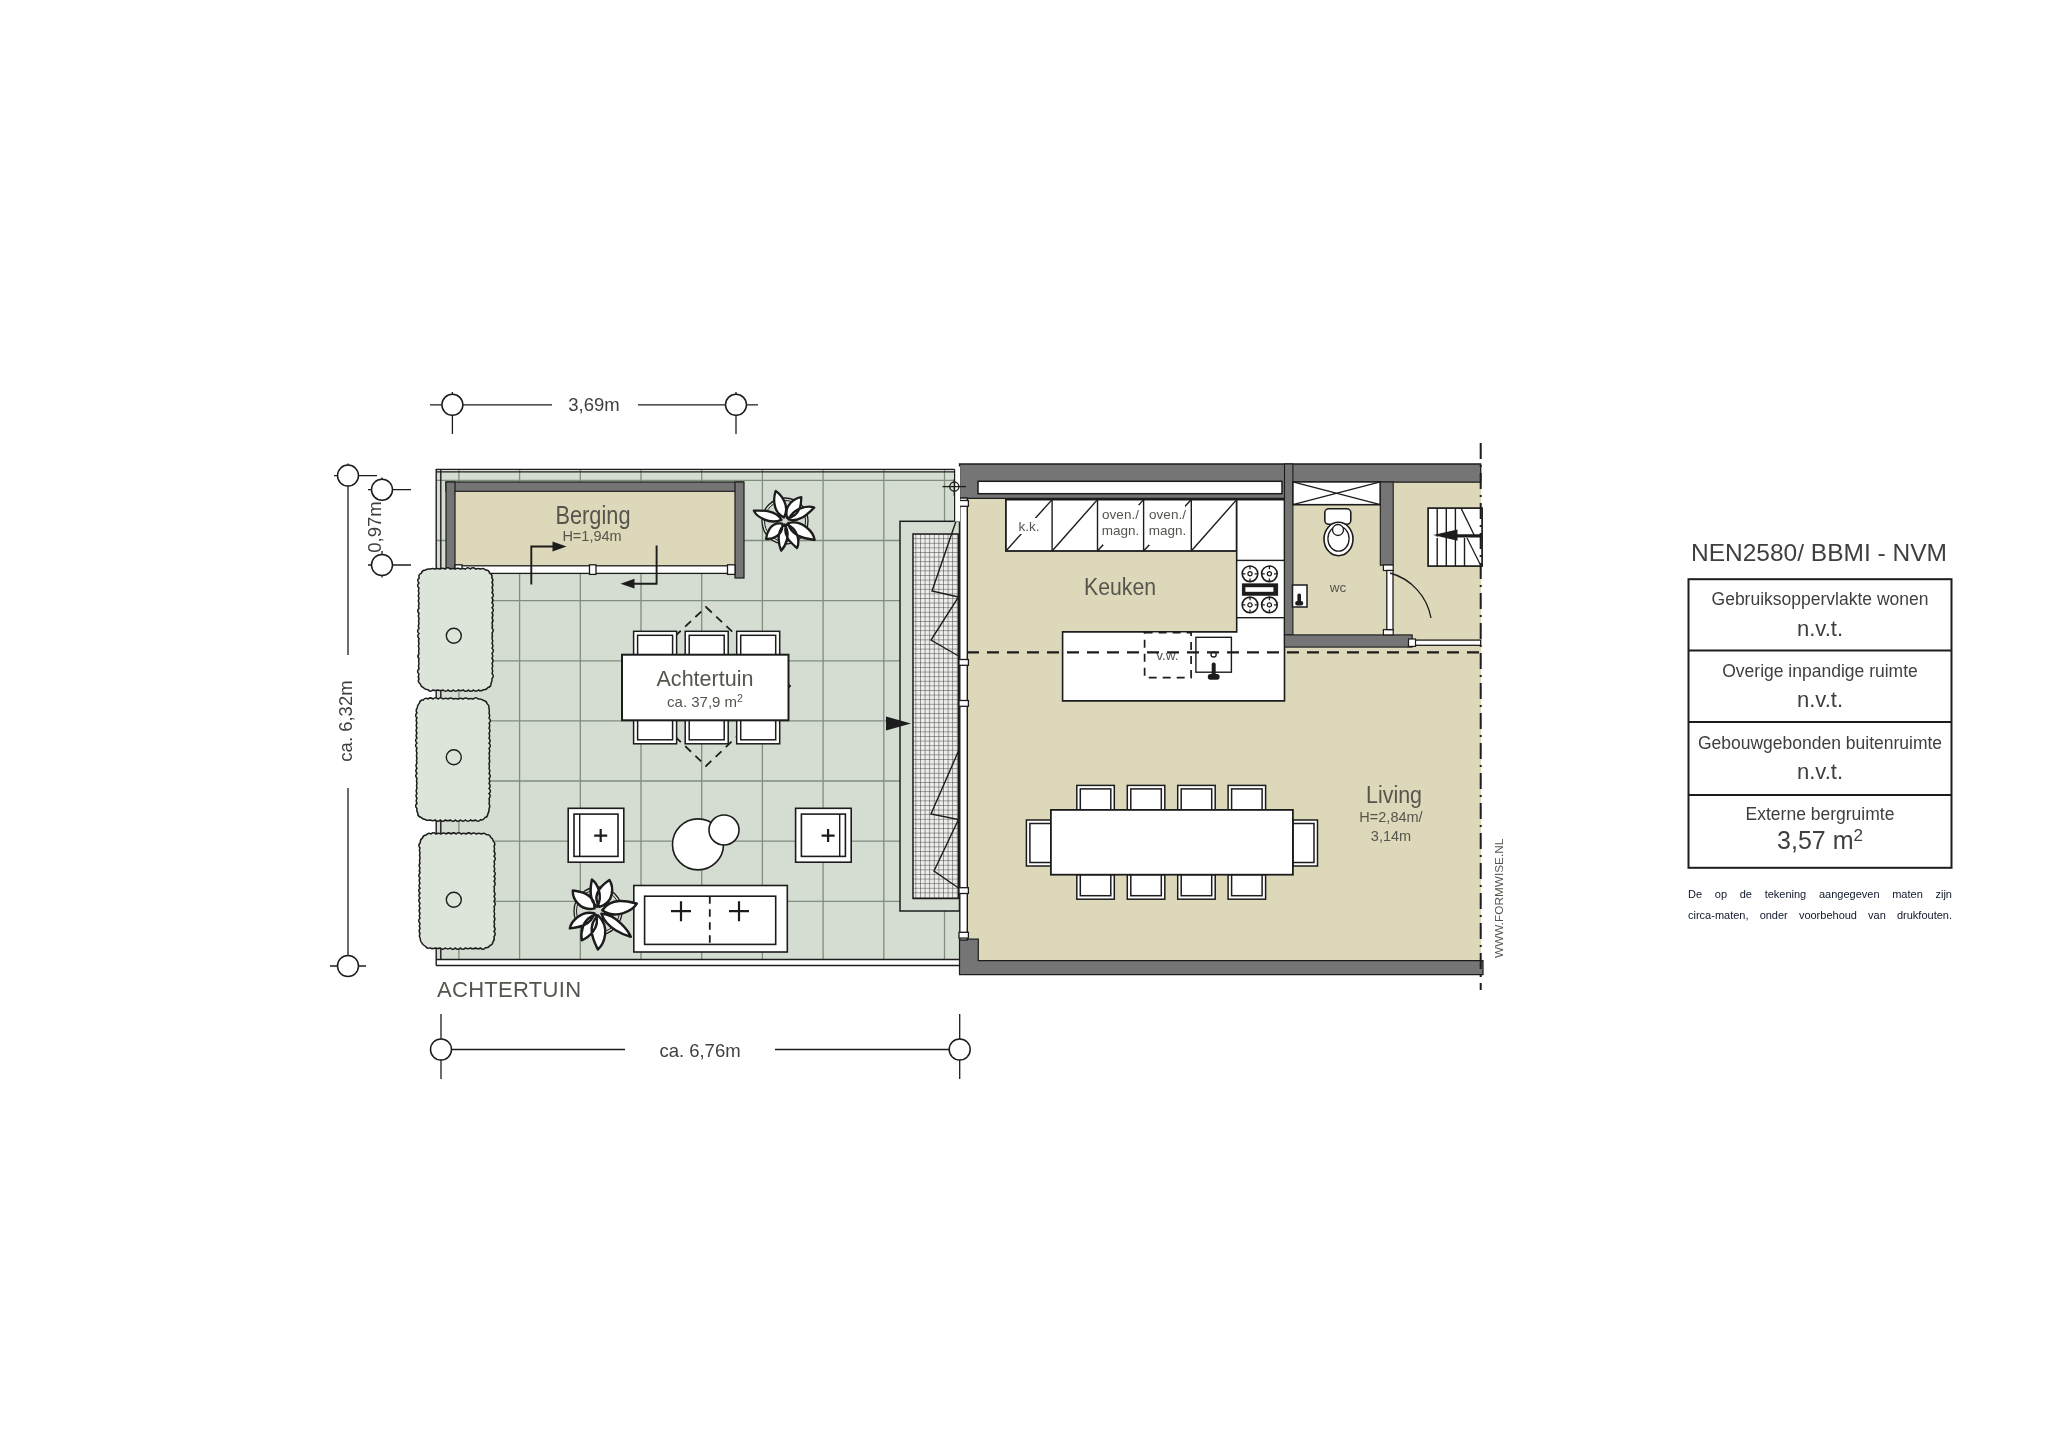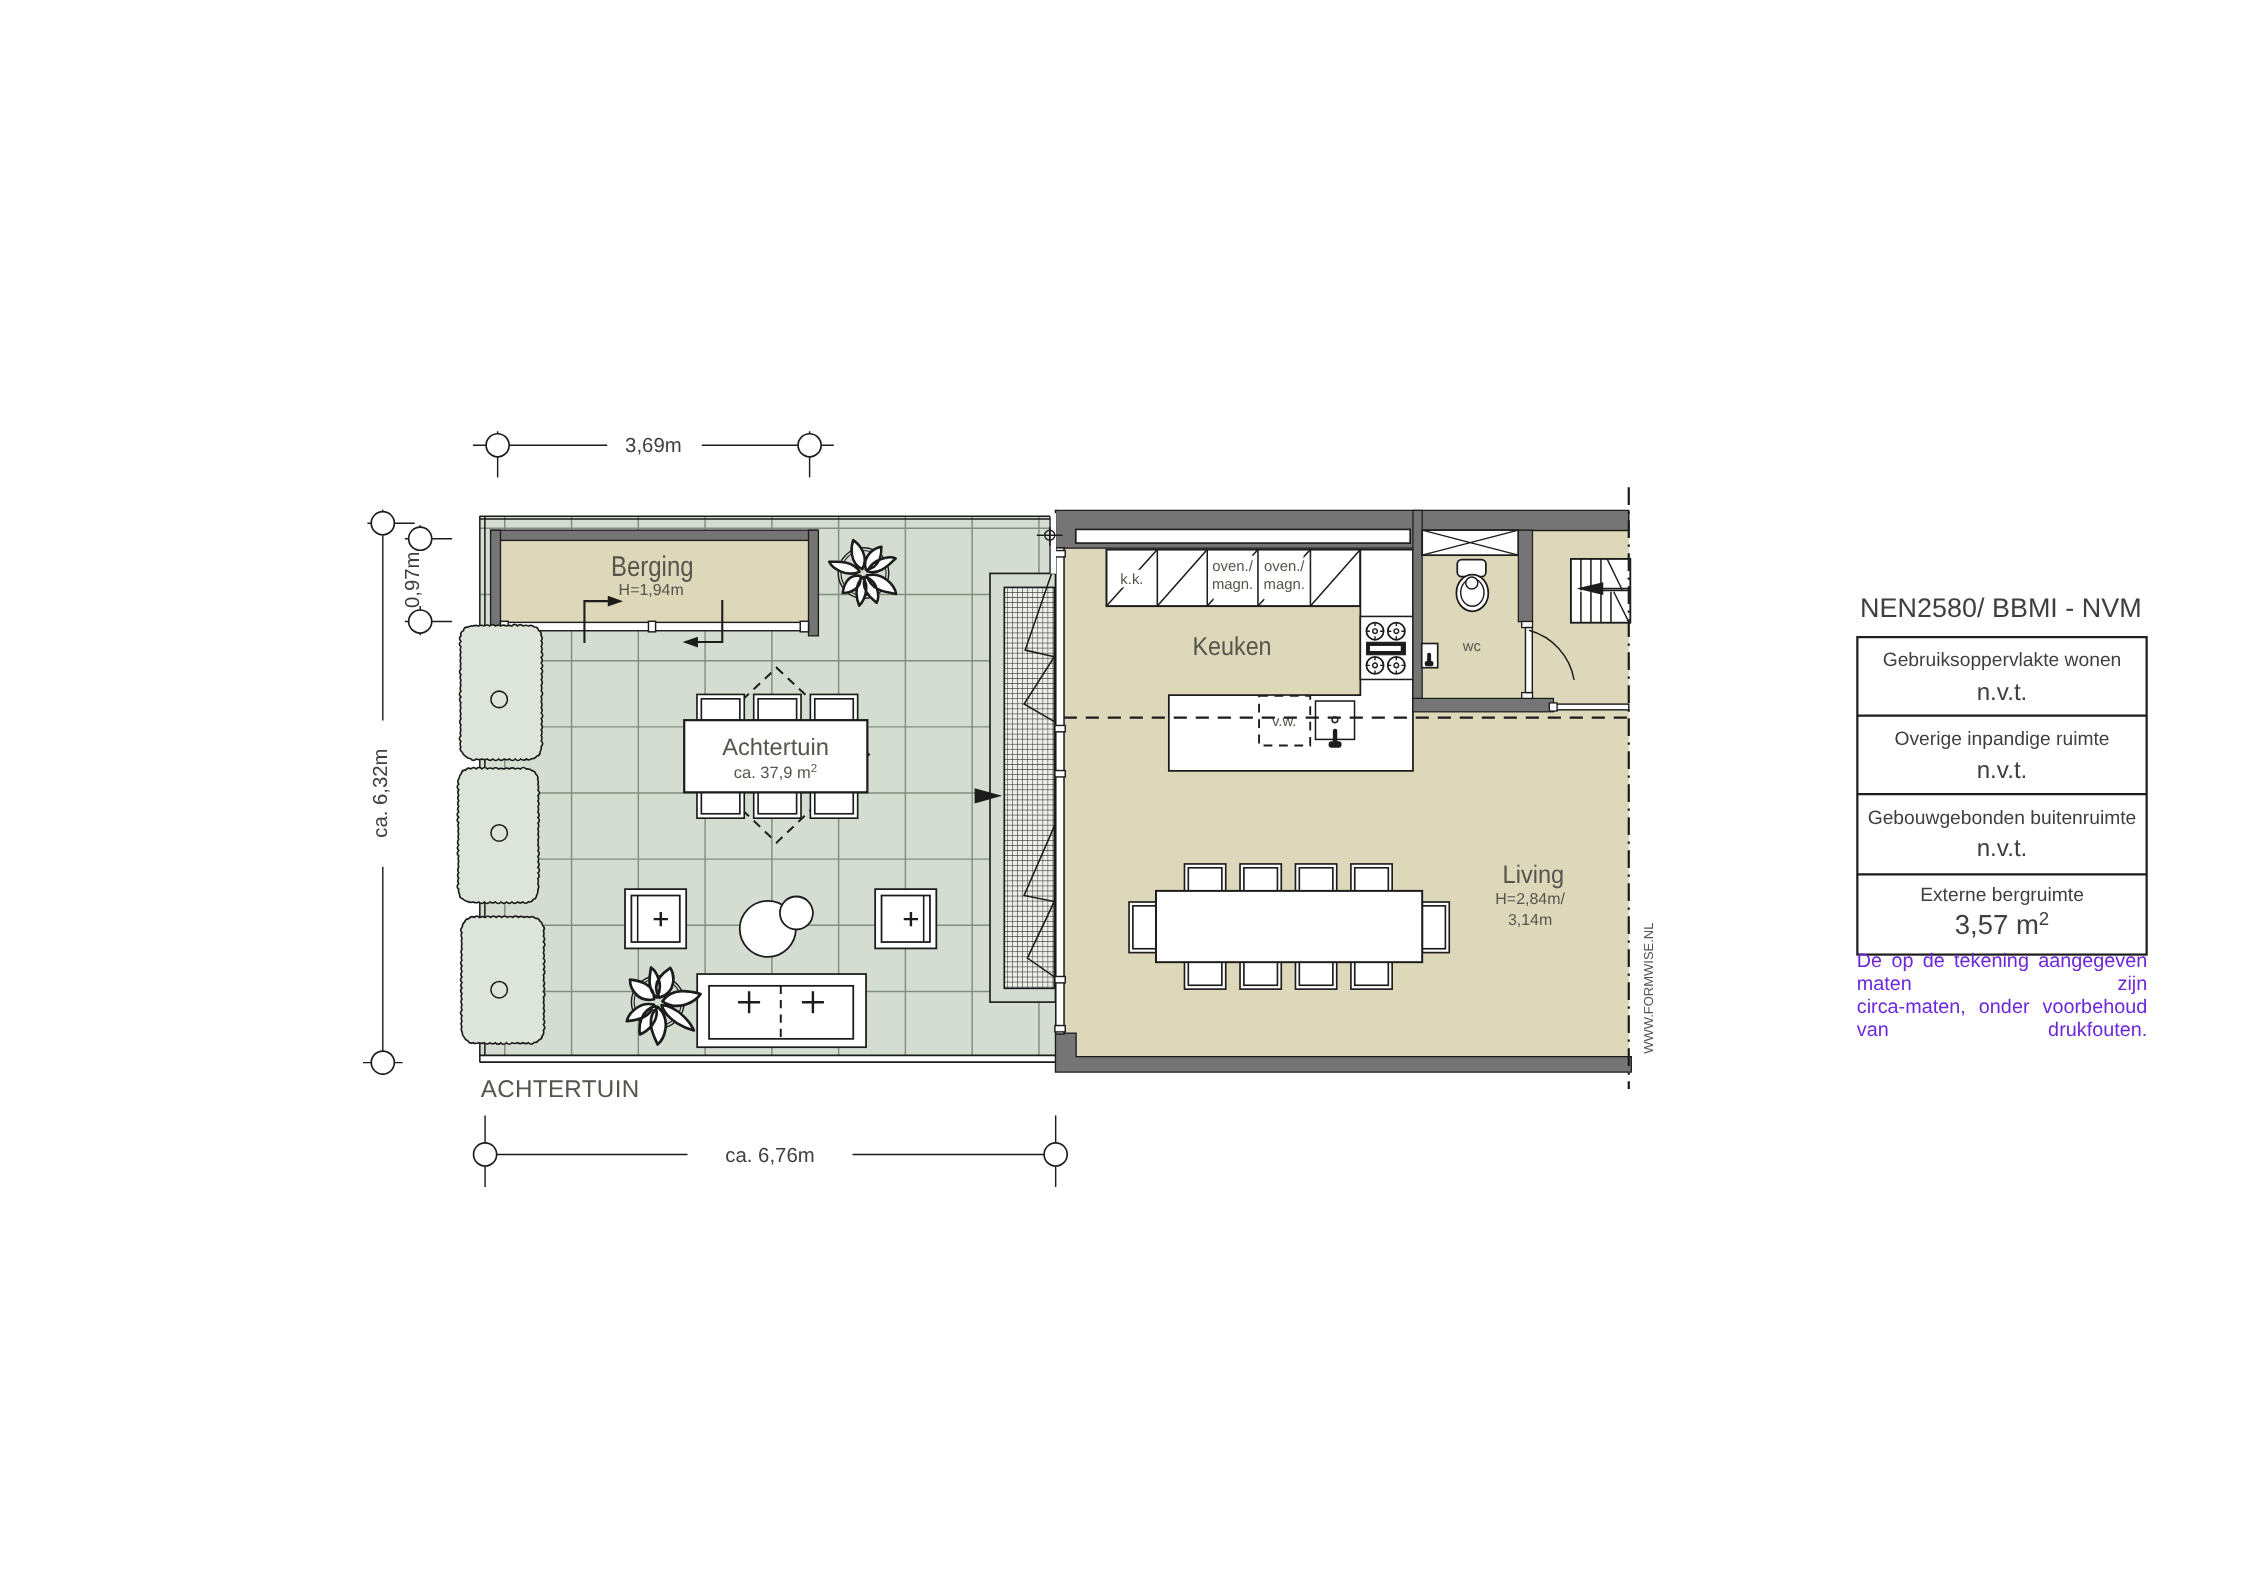--- a/index.html
+++ b/index.html
@@ -1,19 +1,19 @@
 <!DOCTYPE html>
 <html><head>
 <meta charset="utf-8">
 <style>
 html,body{margin:0;padding:0;background:#fff;width:2048px;height:1448px;overflow:hidden}
 svg{display:block}
 text{font-family:"Liberation Sans",sans-serif}
-.note{position:absolute;left:1688px;top:863px;width:264px;font-family:"Liberation Sans",sans-serif;
-font-size:18px;line-height:21px;color:#6d28d9;text-align:justify;text-align-last:justify}
+.note{position:absolute;left:1688px;top:884px;width:264px;font-family:"Liberation Sans",sans-serif;
+font-size:11px;line-height:21px;color:#0f172a;text-align:justify;text-align-last:justify}
 </style>
 </head>
 <body>
 <svg width="2048" height="1448" viewBox="0 0 2048 1448" xmlns="http://www.w3.org/2000/svg">
 <defs>
 <pattern id="finehatch" width="4.6" height="4.6" patternUnits="userSpaceOnUse">
 <rect width="4.6" height="4.6" fill="#edede9"></rect>
 <path d="M0,0 H4.6 M0,0 V4.6" stroke="#3c3c3c" stroke-width="1"></path>
 </pattern>
 </defs>

